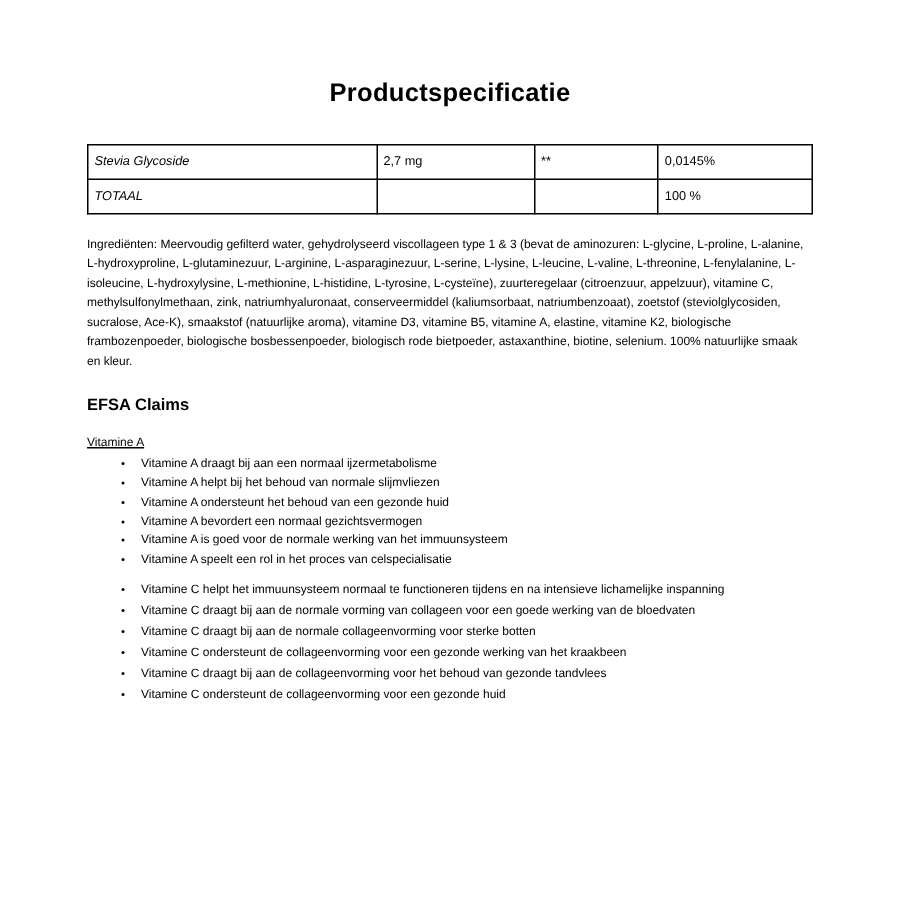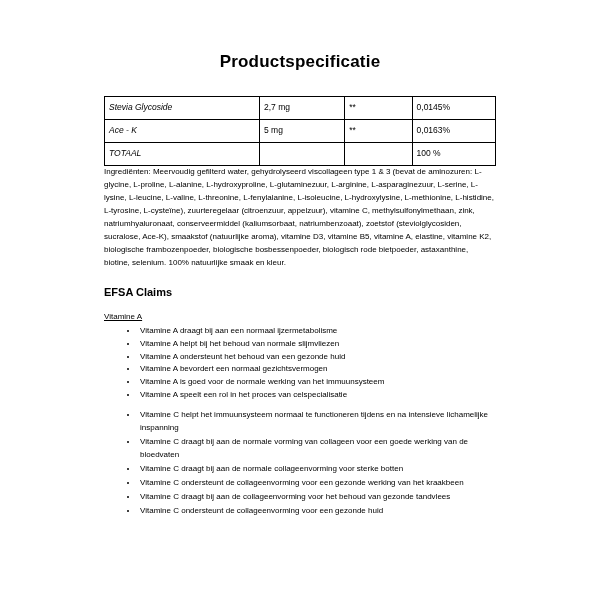--- a/index.html
+++ b/index.html
@@ -12,21 +12,21 @@
     height: 600px;
     font-family: "Liberation Sans", sans-serif;
     color: #000000;
     overflow: hidden;
   }
   .page {
     position: relative;
     width: 600px;
     height: 600px;
     box-sizing: border-box;
-    padding: 0 104px;
+    padding: 0 58px;
     border-radius: 26px;
   }
   .top-strip {
     height: 14px;
   }
   .doc-title {
     text-align: center;
     font-size: 17px;
     font-weight: bold;
     margin: 38px 0 24px 0;
@@ -46,21 +46,21 @@
     line-height: 1.15;
   }
   table.spec td.c0 { width: 41%; font-style: italic; }
   table.spec td.c1 { width: 21.5%; }
   table.spec td.c2 { width: 16.5%; }
   table.spec td.c3 { width: 21%; margin-left: 20px; }
   td.small {
     font-size: 6.5px;
   }
   .ingredients {
-    margin-top: 0;
+    margin-top: 14px;
     font-size: 8px;
     line-height: 1.62;
     text-align: left;
   }
   .section-head {
     margin-top: 16px;
     font-size: 11px;
     font-weight: bold;
   }
   .sub-head {
@@ -94,26 +94,20 @@
 
   <table class="spec">
     <tbody>
       <tr>
         <td class="c0">Stevia Glycoside</td>
         <td class="c1">2,7 mg</td>
         <td class="c2">**</td>
         <td class="c3">0,0145%</td>
       </tr>
       <tr>
-        <td class="c0">Ace - K</td>
-        <td class="c1">5 mg</td>
-        <td class="c2">**</td>
-        <td class="c3">0,0163%</td>
-      </tr>
-      <tr>
         <td class="c0 small">TOTAAL</td>
         <td class="c1"></td>
         <td class="c2"></td>
         <td class="c3">100 %</td>
       </tr>
     </tbody>
   </table>
 
   <div class="ingredients">Ingrediënten: Meervoudig gefilterd water, gehydrolyseerd viscollageen type 1 &amp; 3 (bevat de aminozuren: L-glycine, L-proline, L-alanine, L-hydroxyproline, L-glutaminezuur, L-arginine, L-asparaginezuur, L-serine, L-lysine, L-leucine, L-valine, L-threonine, L-fenylalanine, L-isoleucine, L-hydroxylysine, L-methionine, L-histidine, L-tyrosine, L-cysteïne), zuurteregelaar (citroenzuur, appelzuur), vitamine C, methylsulfonylmethaan, zink, natriumhyaluronaat, conserveermiddel (kaliumsorbaat, natriumbenzoaat), zoetstof (steviolglycosiden, sucralose, Ace-K), smaakstof (natuurlijke aroma), vitamine D3, vitamine B5, vitamine A, elastine, vitamine K2, biologische frambozenpoeder, biologische bosbessenpoeder, biologisch rode bietpoeder, astaxanthine, biotine, selenium. 100% natuurlijke smaak en kleur.</div>
 

